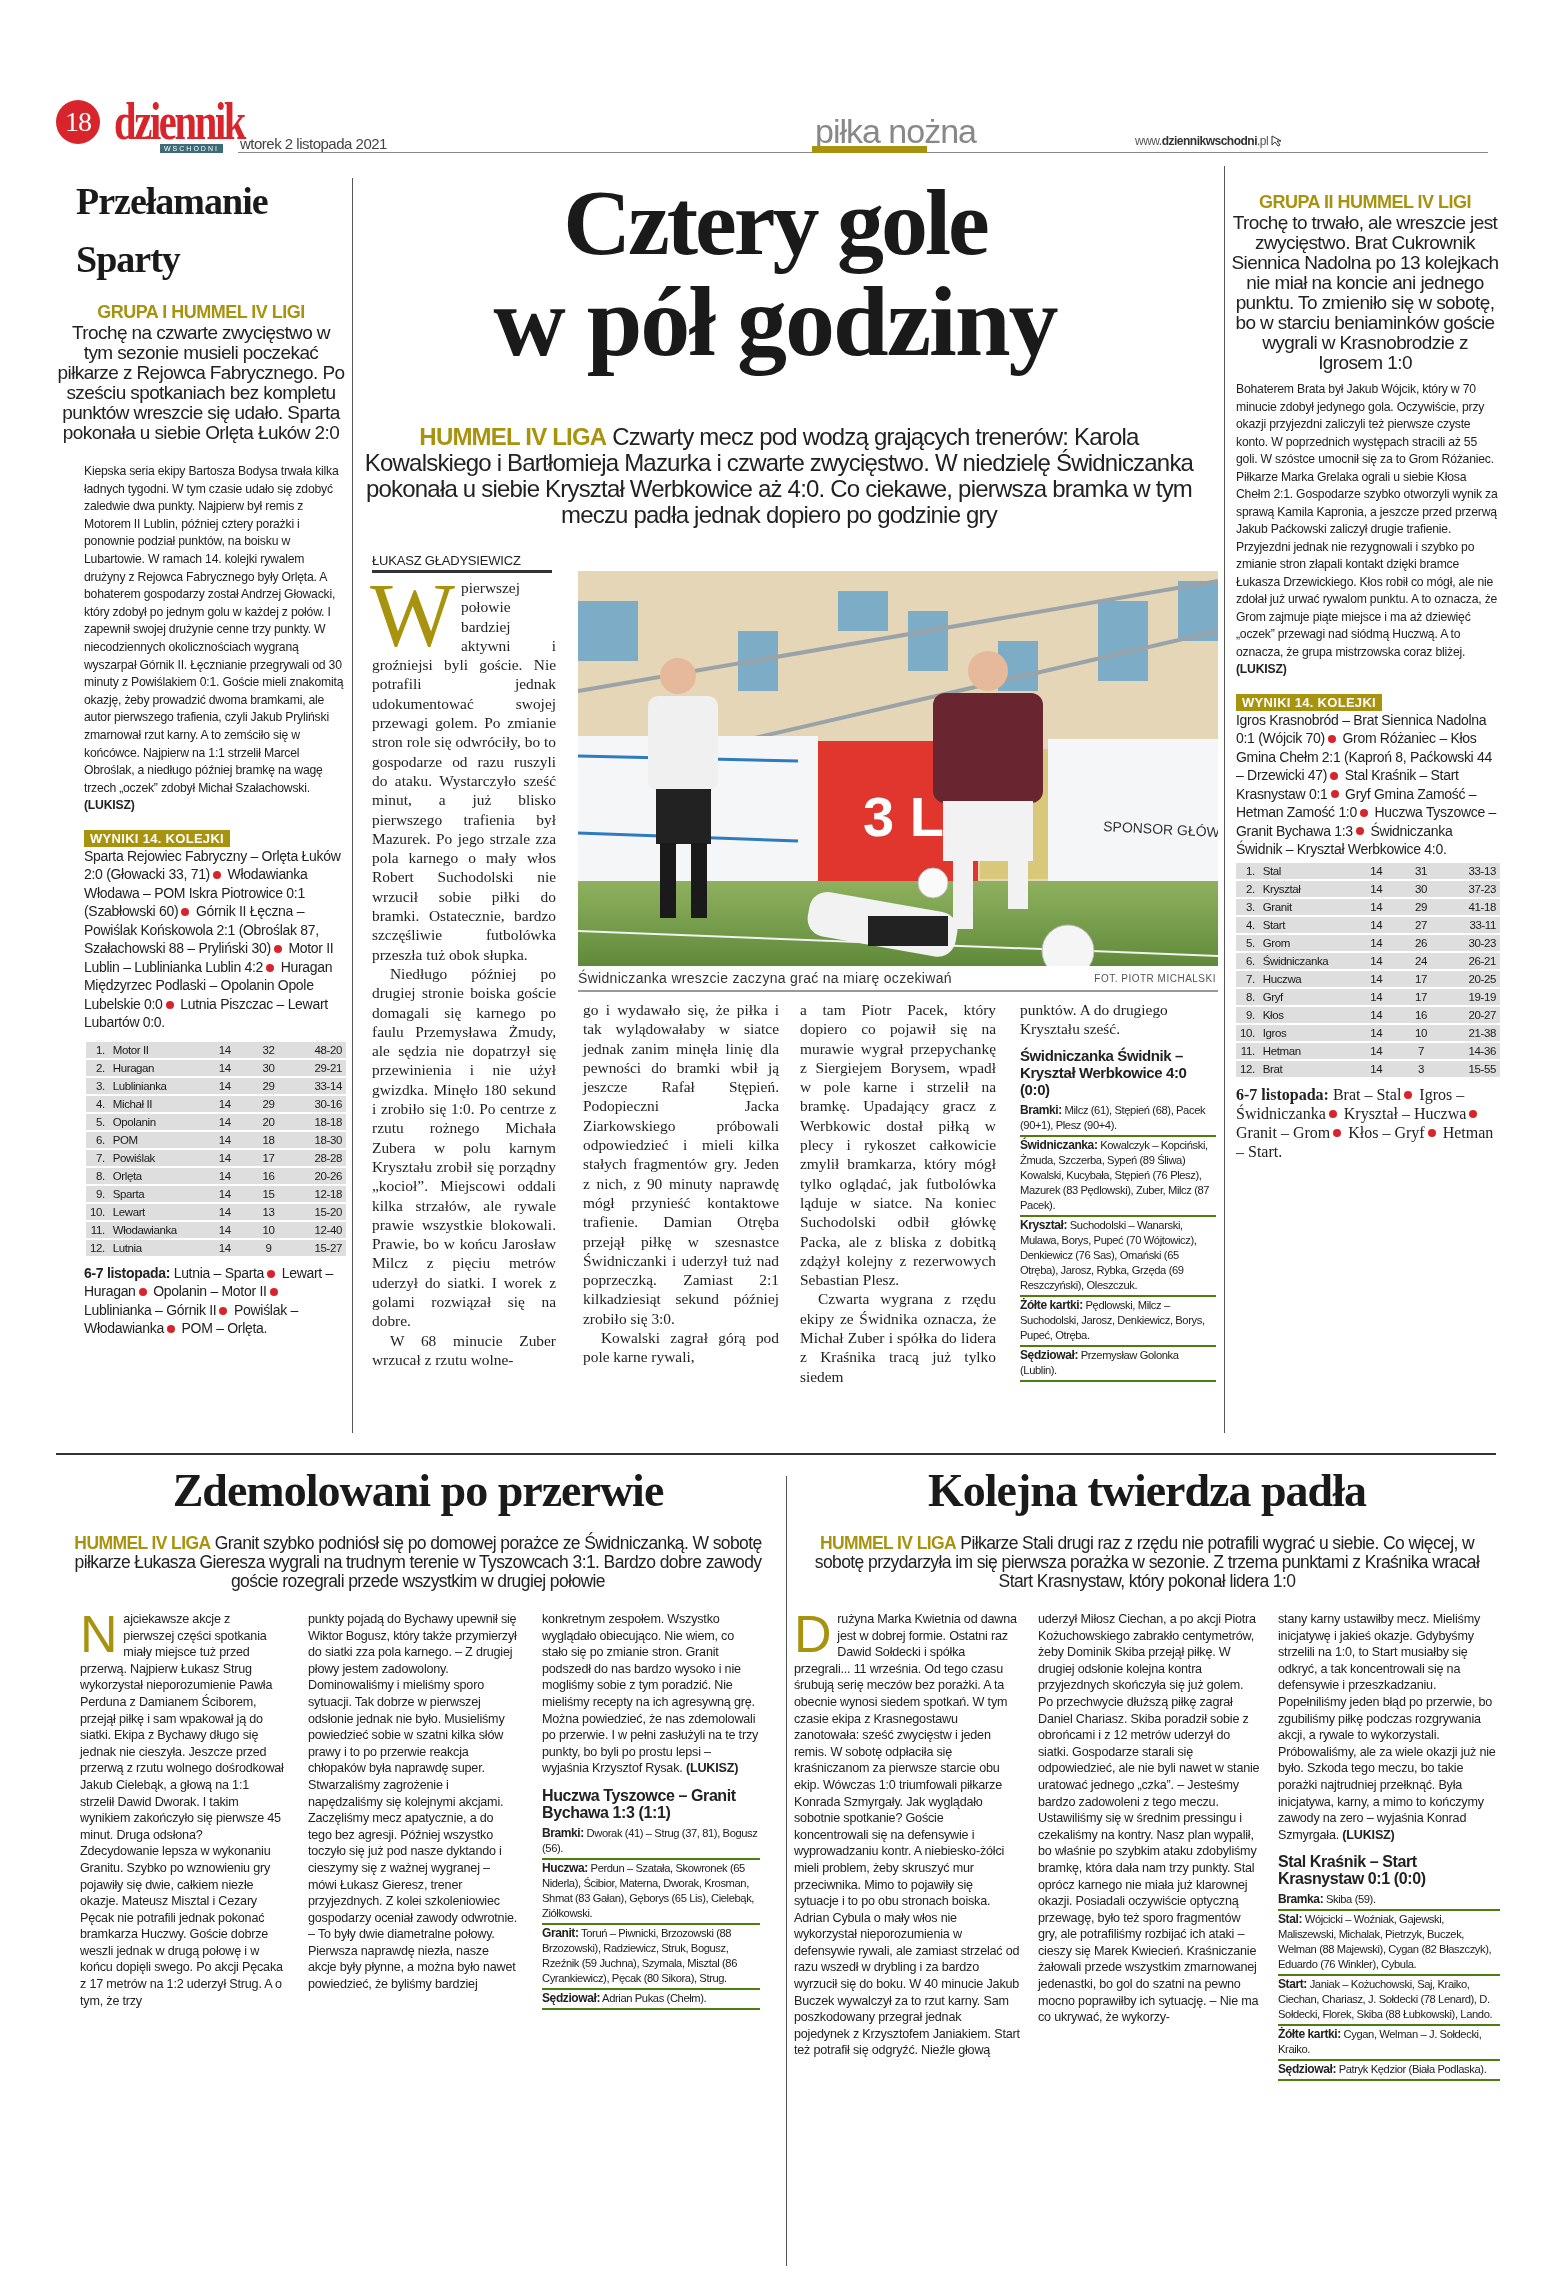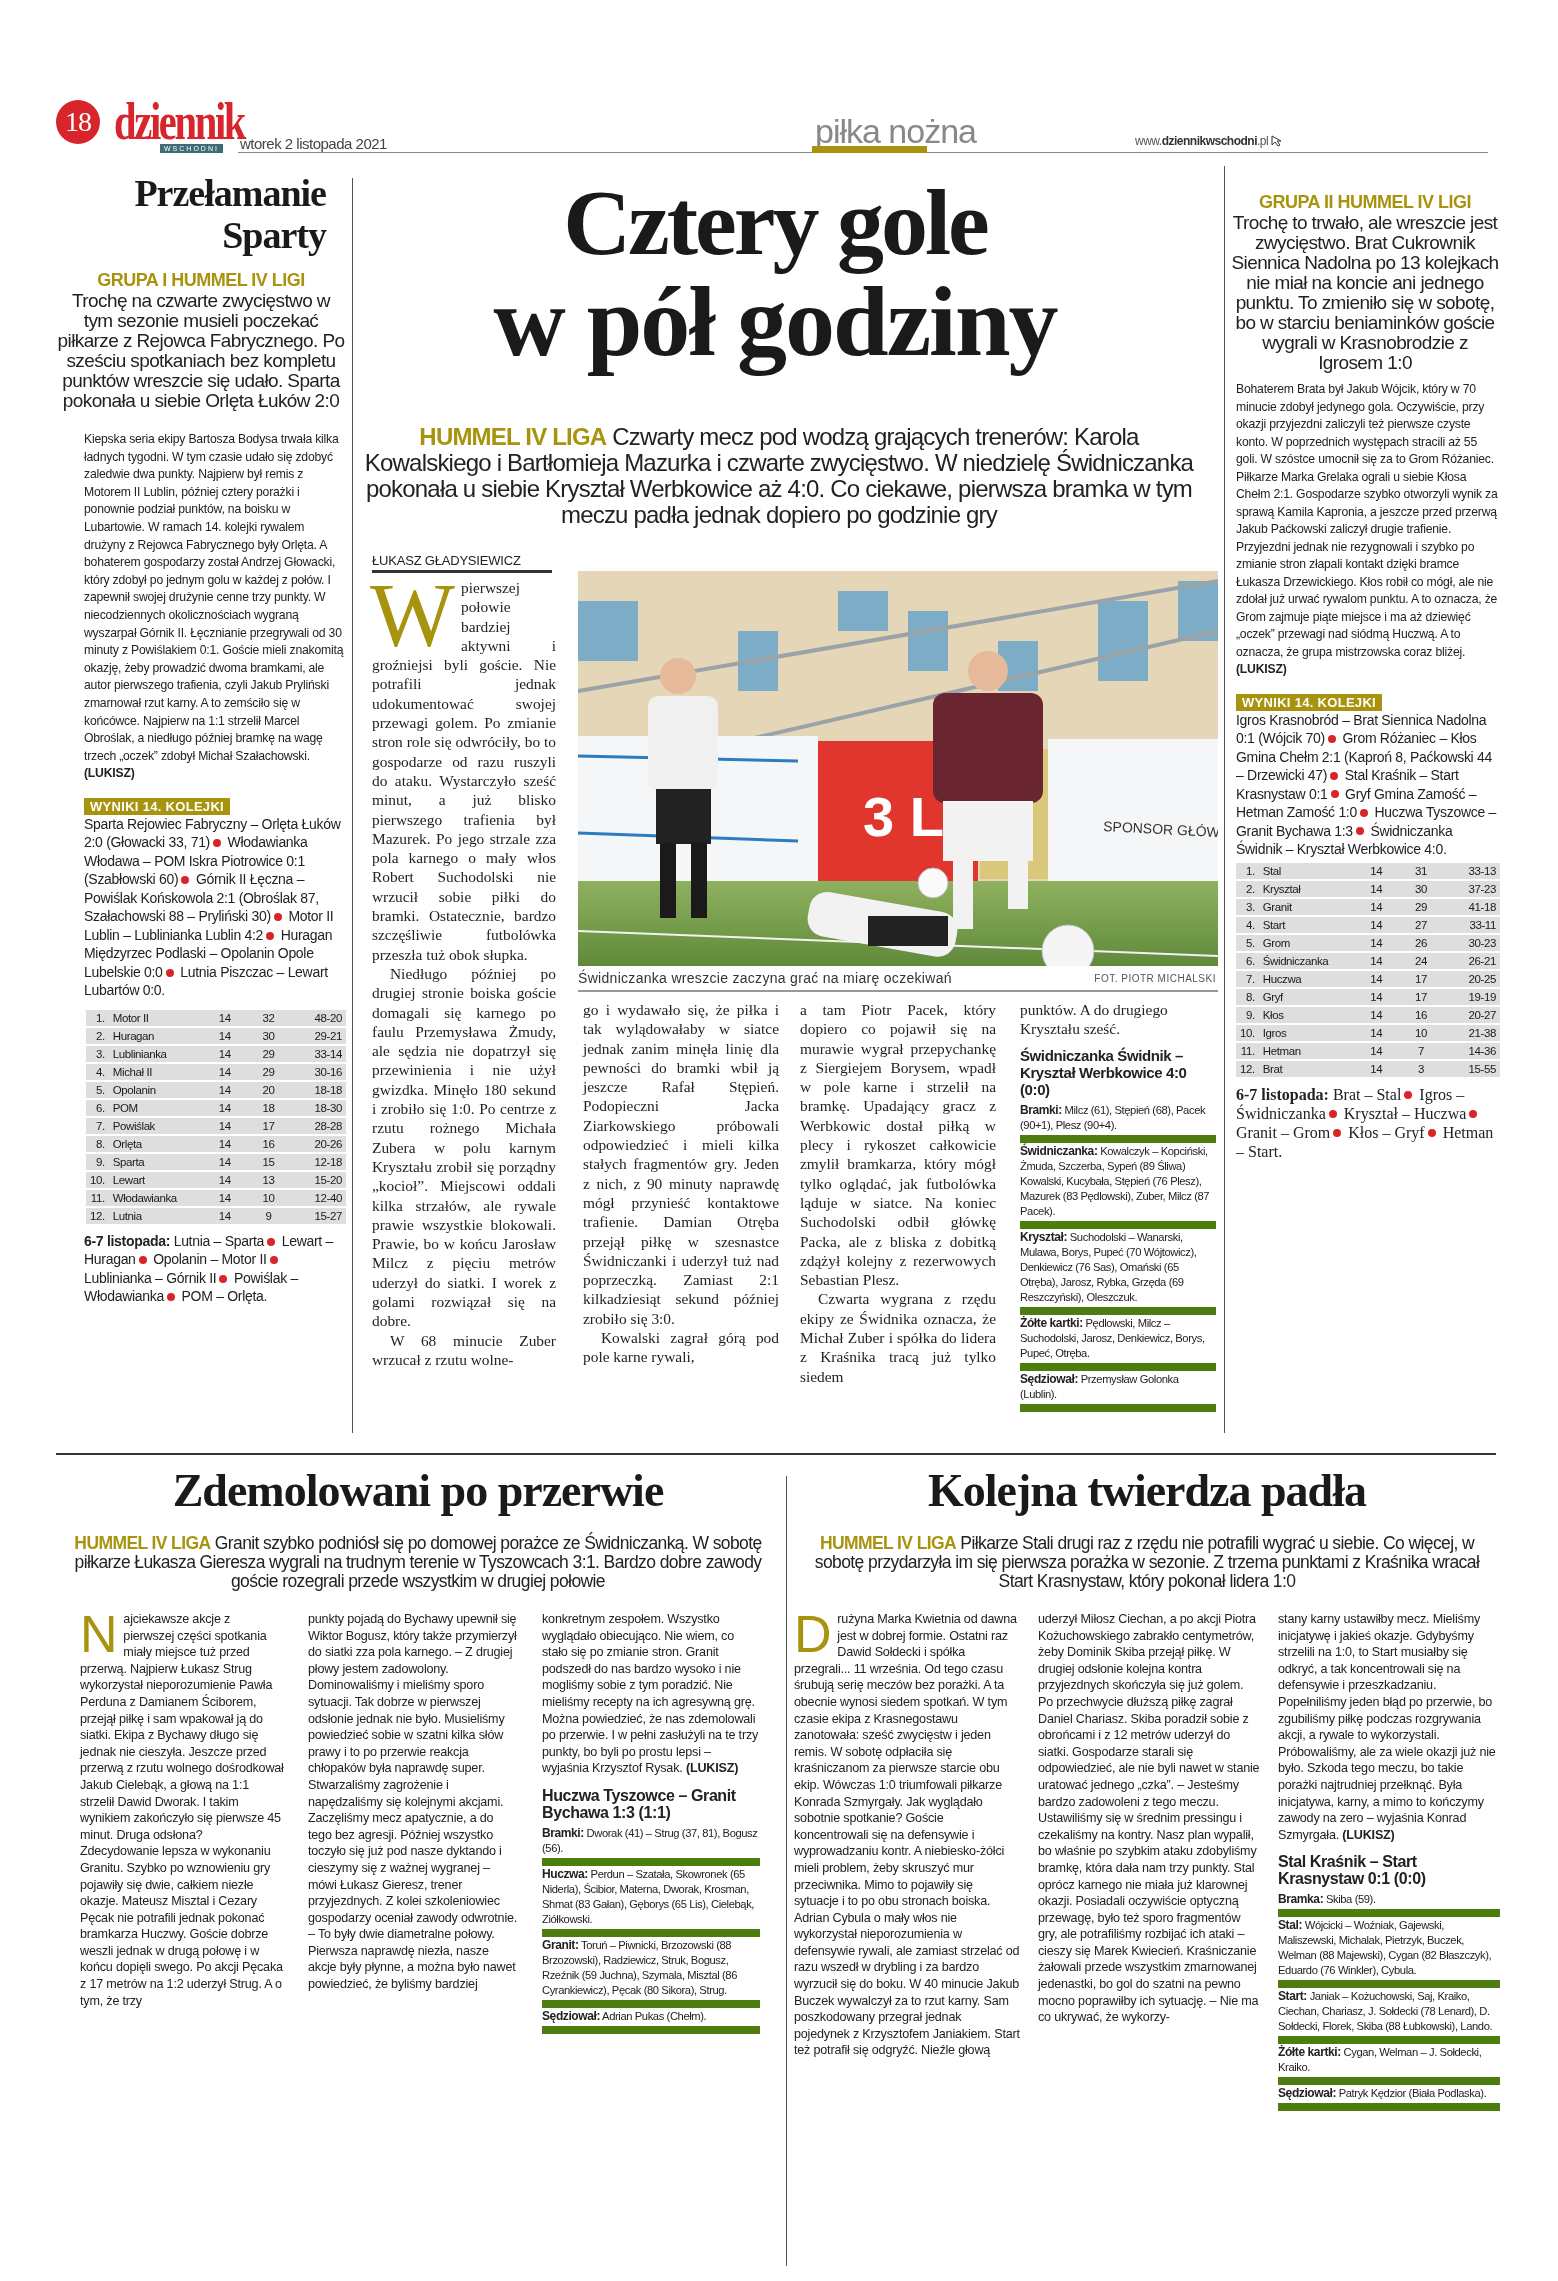--- a/index.html
+++ b/index.html
@@ -18,21 +18,21 @@
   #section { left: 815px; top: 112px; font-size: 34px; color: #888; font-weight: 300; letter-spacing: -1px; }
   #section-bar { left: 812px; top: 146px; width: 115px; height: 7px; background: #a8930f; }
   #header-rule { left: 238px; top: 152px; width: 1250px; height: 1px; background: #888; }
   #site { left: 1135px; top: 134px; font-size: 12px; color: #555; letter-spacing: -0.5px; }
   #site b { color: #333; }
 
   
   .vrule { width: 1px; background: #555; }
 
   
-  .side-title { font-family: "Liberation Serif", serif; font-weight: bold; font-size: 38px; line-height: 42px; text-align: right; letter-spacing: -1px; }
+  .side-title { font-family: "Liberation Serif", serif; font-weight: bold; font-size: 38px; line-height: 58px; text-align: left; letter-spacing: -1px; }
   .kicker { font-weight: bold; font-size: 18px; color: #a8930f; text-align: center; letter-spacing: -0.5px; }
   .lead-c { font-size: 19px; line-height: 20px; text-align: center; color: #222; letter-spacing: -0.6px; font-weight: 300; }
   .small-body { font-size: 12.2px; line-height: 17.6px; color: #222; letter-spacing: -0.2px; }
   .small-body b { font-weight: bold; }
   .res-tag { background: #a8930f; color: #fff; font-weight: bold; font-size: 13px; padding: 1px 6px; display: inline-block; letter-spacing: 0.3px; }
   .results { font-size: 14px; line-height: 18.5px; letter-spacing: -0.3px; color: #222; }
   .dot { display: inline-block; width: 8px; height: 8px; border-radius: 50%; background: #d7252b; margin: 0 3px 1px 3px; vertical-align: middle; }
   table.standings { border-collapse: separate; border-spacing: 0 2px; font-size: 11.5px; letter-spacing: -0.4px; }
   table.standings td { background: #dedede; padding: 0 4px; height: 16px; line-height: 16px; }
   table.standings td.pos { text-align: right; width: 22px; }
@@ -52,21 +52,21 @@
   .serif-body p { text-indent: 18px; }
   .serif-body p.noind { text-indent: 0; }
   .dropcap-W { float: left; font-family: "Liberation Serif", serif; font-size: 90px; line-height: 72px; color: #a8930f; margin: 2px 6px 0 -2px; }
 
   #photo { left: 578px; top: 571px; width: 640px; height: 395px; overflow: hidden; background: #7fa05a; }
   #caption { left: 578px; top: 970px; width: 640px; font-size: 14px; color: #333; letter-spacing: 0.3px; }
   #credit { right: 342px; top: 973px; font-size: 10px; color: #555; letter-spacing: 0.5px; }
   #caption-rule { left: 578px; top: 990px; width: 640px; height: 2px; background: #999; }
 
   .matchbox-title { font-weight: bold; font-size: 15px; line-height: 17px; letter-spacing: -0.4px; color: #222; }
-  .mb-line { font-size: 11.2px; line-height: 15px; letter-spacing: -0.4px; color: #222; padding: 1px 0 2px 0; border-bottom: 8px solid #4d7c0f; }
+  .mb-line { font-size: 11.2px; line-height: 15px; letter-spacing: -0.4px; color: #222; padding: 1px 0 2px 0; border-bottom: 2px solid #4d7c0f; }
   .mb-line b { font-weight: bold; font-size: 12px; }
 
   
   .right-body { font-size: 12.2px; line-height: 17.5px; color: #222; letter-spacing: -0.2px; }
 
   
   #mid-rule { left: 56px; top: 1453px; width: 1440px; height: 2px; background: #333; }
   .bottom-title { font-family: "Liberation Serif", serif; font-weight: bold; font-size: 46px; line-height: 50px; text-align: center; letter-spacing: -1px; }
   .bottom-lead { font-size: 17.5px; line-height: 19px; text-align: center; letter-spacing: -0.6px; color: #222; font-weight: 300; }
   .bottom-lead .gold { font-weight: bold; }

